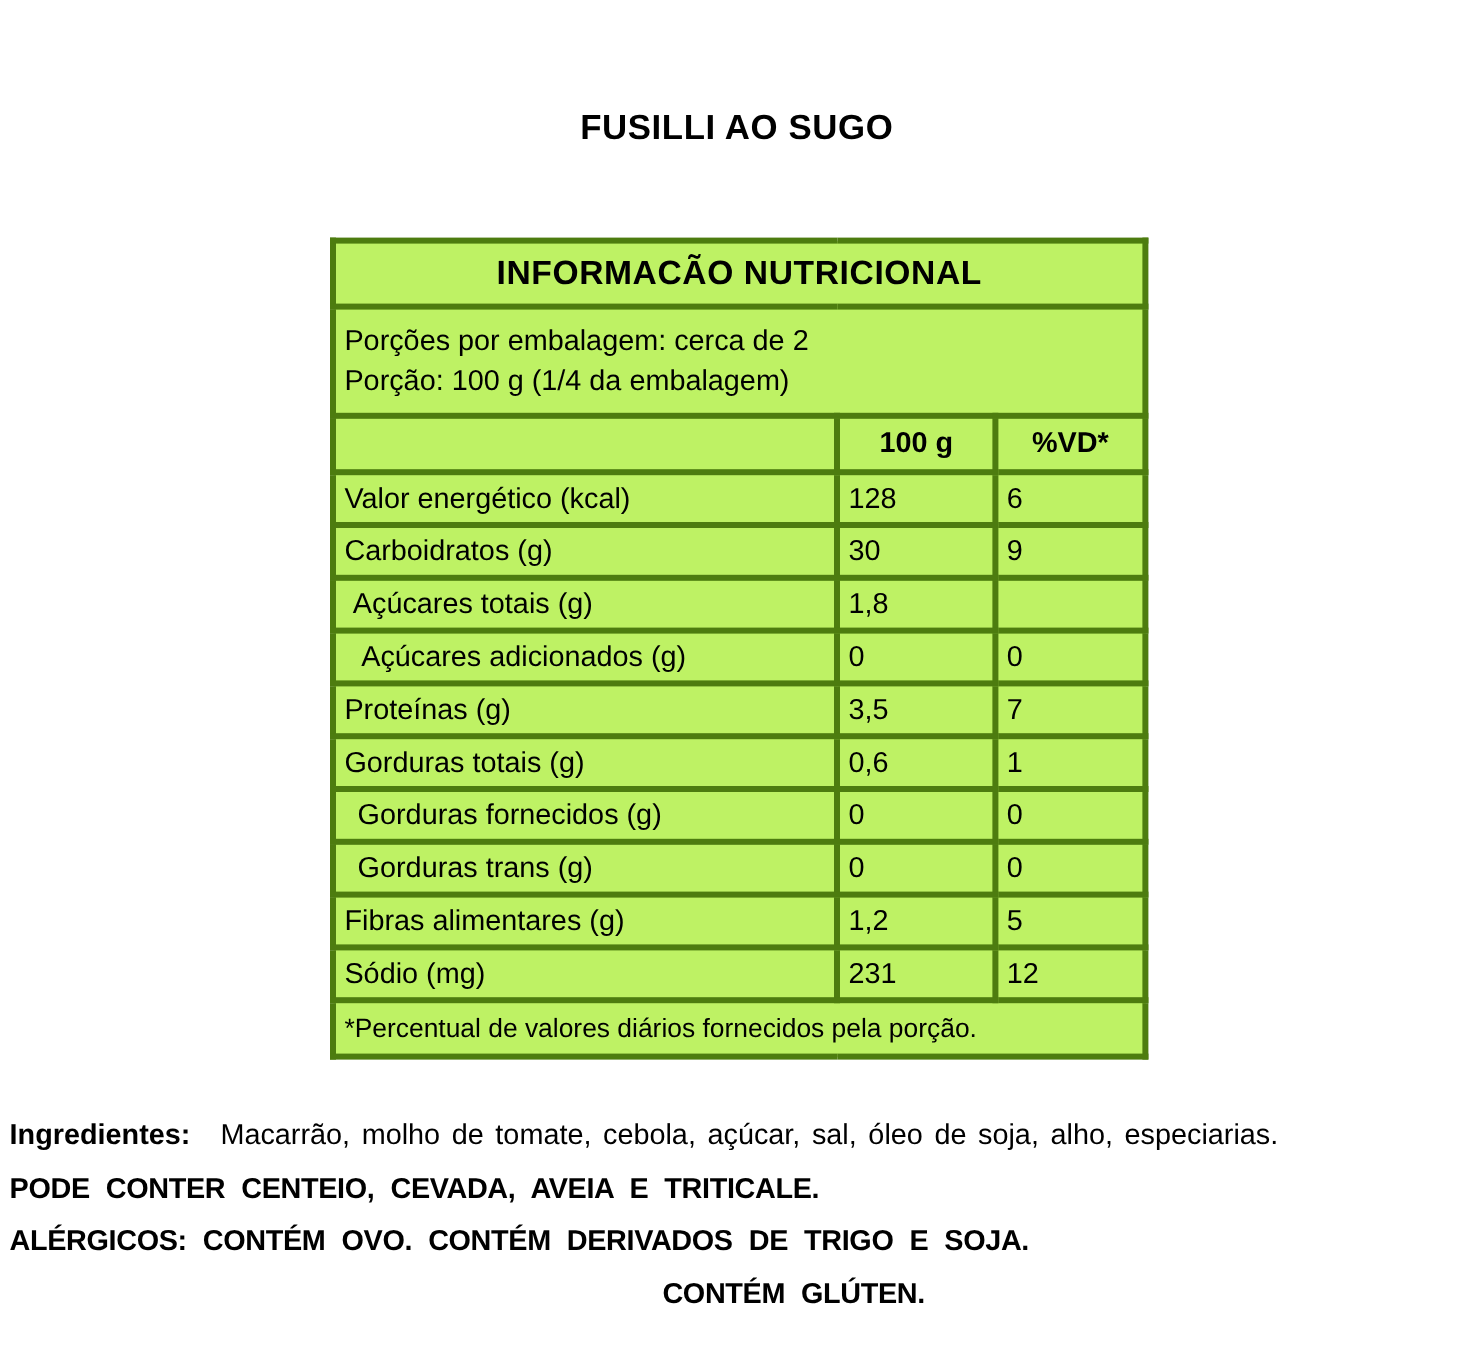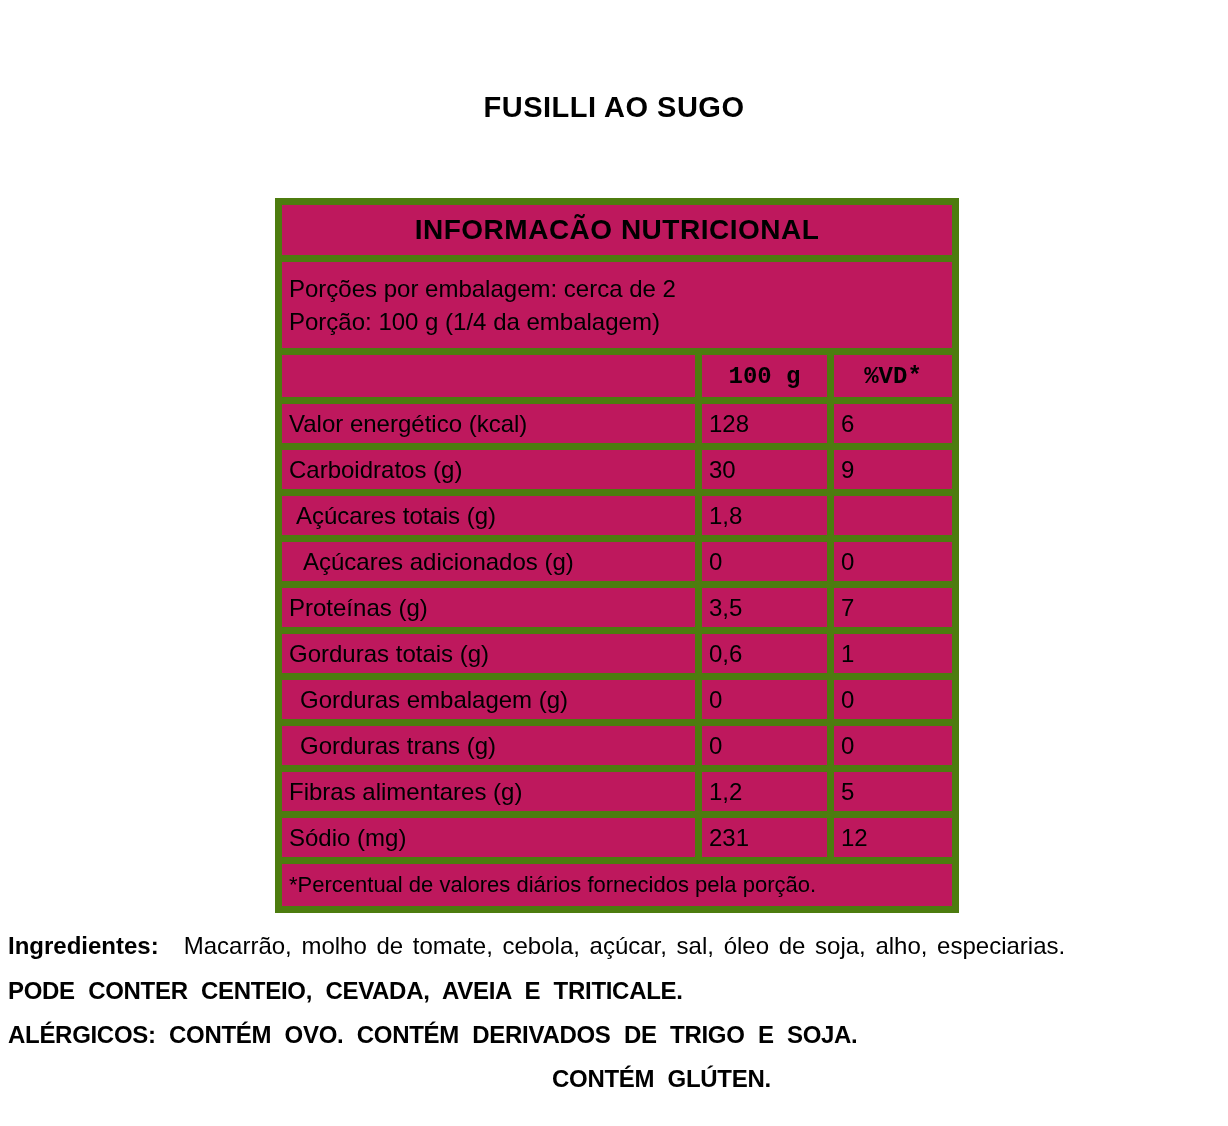--- a/index.html
+++ b/index.html
@@ -32,44 +32,43 @@
   .nutrition-table {
     position: absolute;
     left: 275px;
     top: 198px;
     border-collapse: collapse;
     table-layout: fixed;
     width: 677px;
     border: 4px solid #000;
   }
   .nutrition-table td, .nutrition-table th {
-    border: 7px solid #4d7c0f;
+    border: 5px solid #4d7c0f;
     font-size: 24px;
     font-weight: normal;
     padding: 2px 7px;
-    background: #be185d;
+    background: #bef264;
     vertical-align: middle;
   }
   .nutrition-table .t-title {
     text-align: center;
     font-weight: bold;
     font-size: 28px;
     height: 46px;
     letter-spacing: 0.5px;
   }
   .nutrition-table .t-servings {
     height: 82px;
     line-height: 33px;
     text-align: left;
   }
   .nutrition-table .t-colhead {
     text-align: center;
     font-weight: bold;
     height: 38px;
-    font-family: Liberation Mono, monospace;
   }
   .nutrition-table .t-label {
     text-align: left;
     height: 35px;
   }
   .nutrition-table .t-val {
     text-align: left;
     height: 35px;
   }
   .nutrition-table .sub-1 { padding-left: 14px; }
@@ -159,21 +158,21 @@
         <td class="t-label">Proteínas (g)</td>
         <td class="t-val">3,5</td>
         <td class="t-val">7</td>
       </tr>
       <tr>
         <td class="t-label">Gorduras totais (g)</td>
         <td class="t-val">0,6</td>
         <td class="t-val">1</td>
       </tr>
       <tr>
-        <td class="t-label sub-g">Gorduras embalagem (g)</td>
+        <td class="t-label sub-g">Gorduras fornecidos (g)</td>
         <td class="t-val">0</td>
         <td class="t-val">0</td>
       </tr>
       <tr>
         <td class="t-label sub-g">Gorduras trans (g)</td>
         <td class="t-val">0</td>
         <td class="t-val">0</td>
       </tr>
       <tr>
         <td class="t-label">Fibras alimentares (g)</td>

